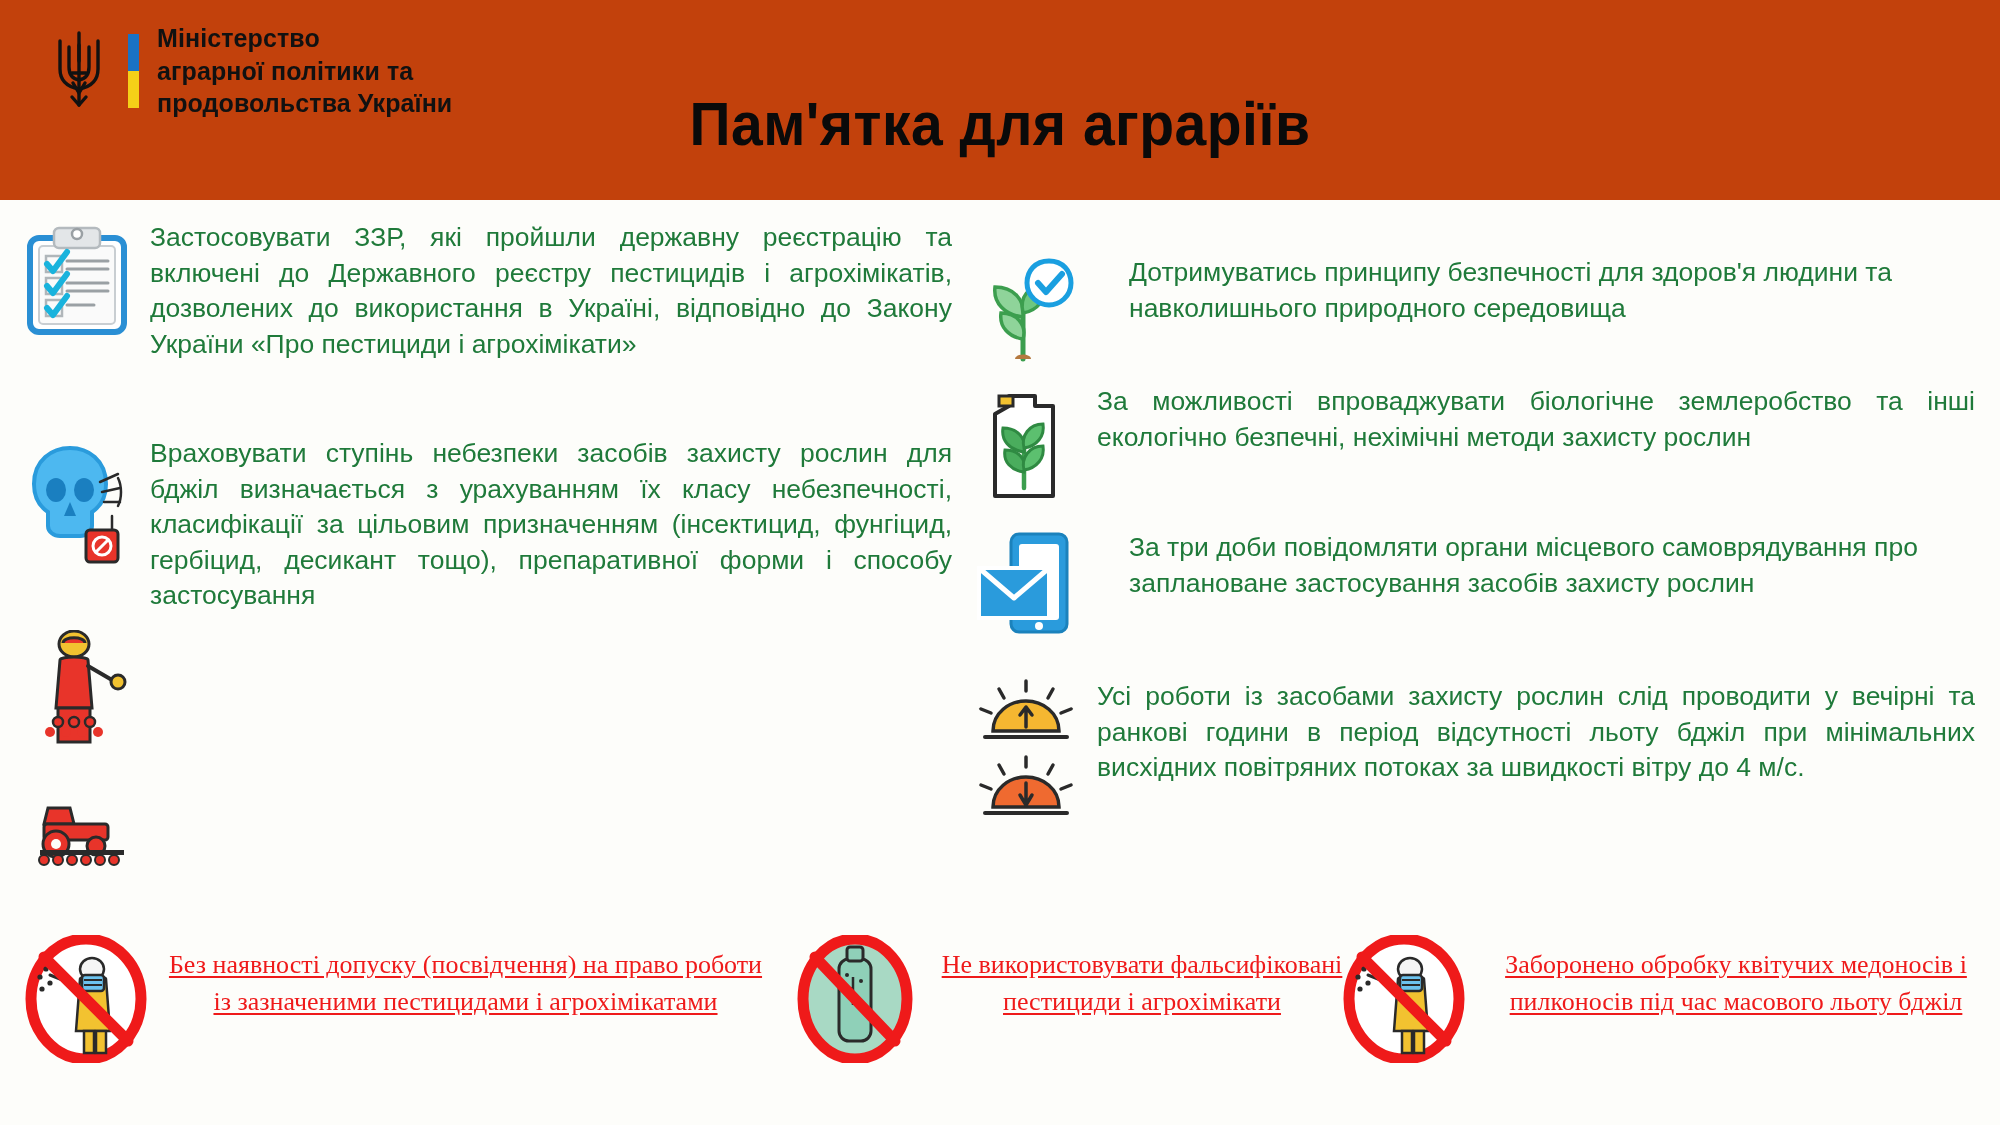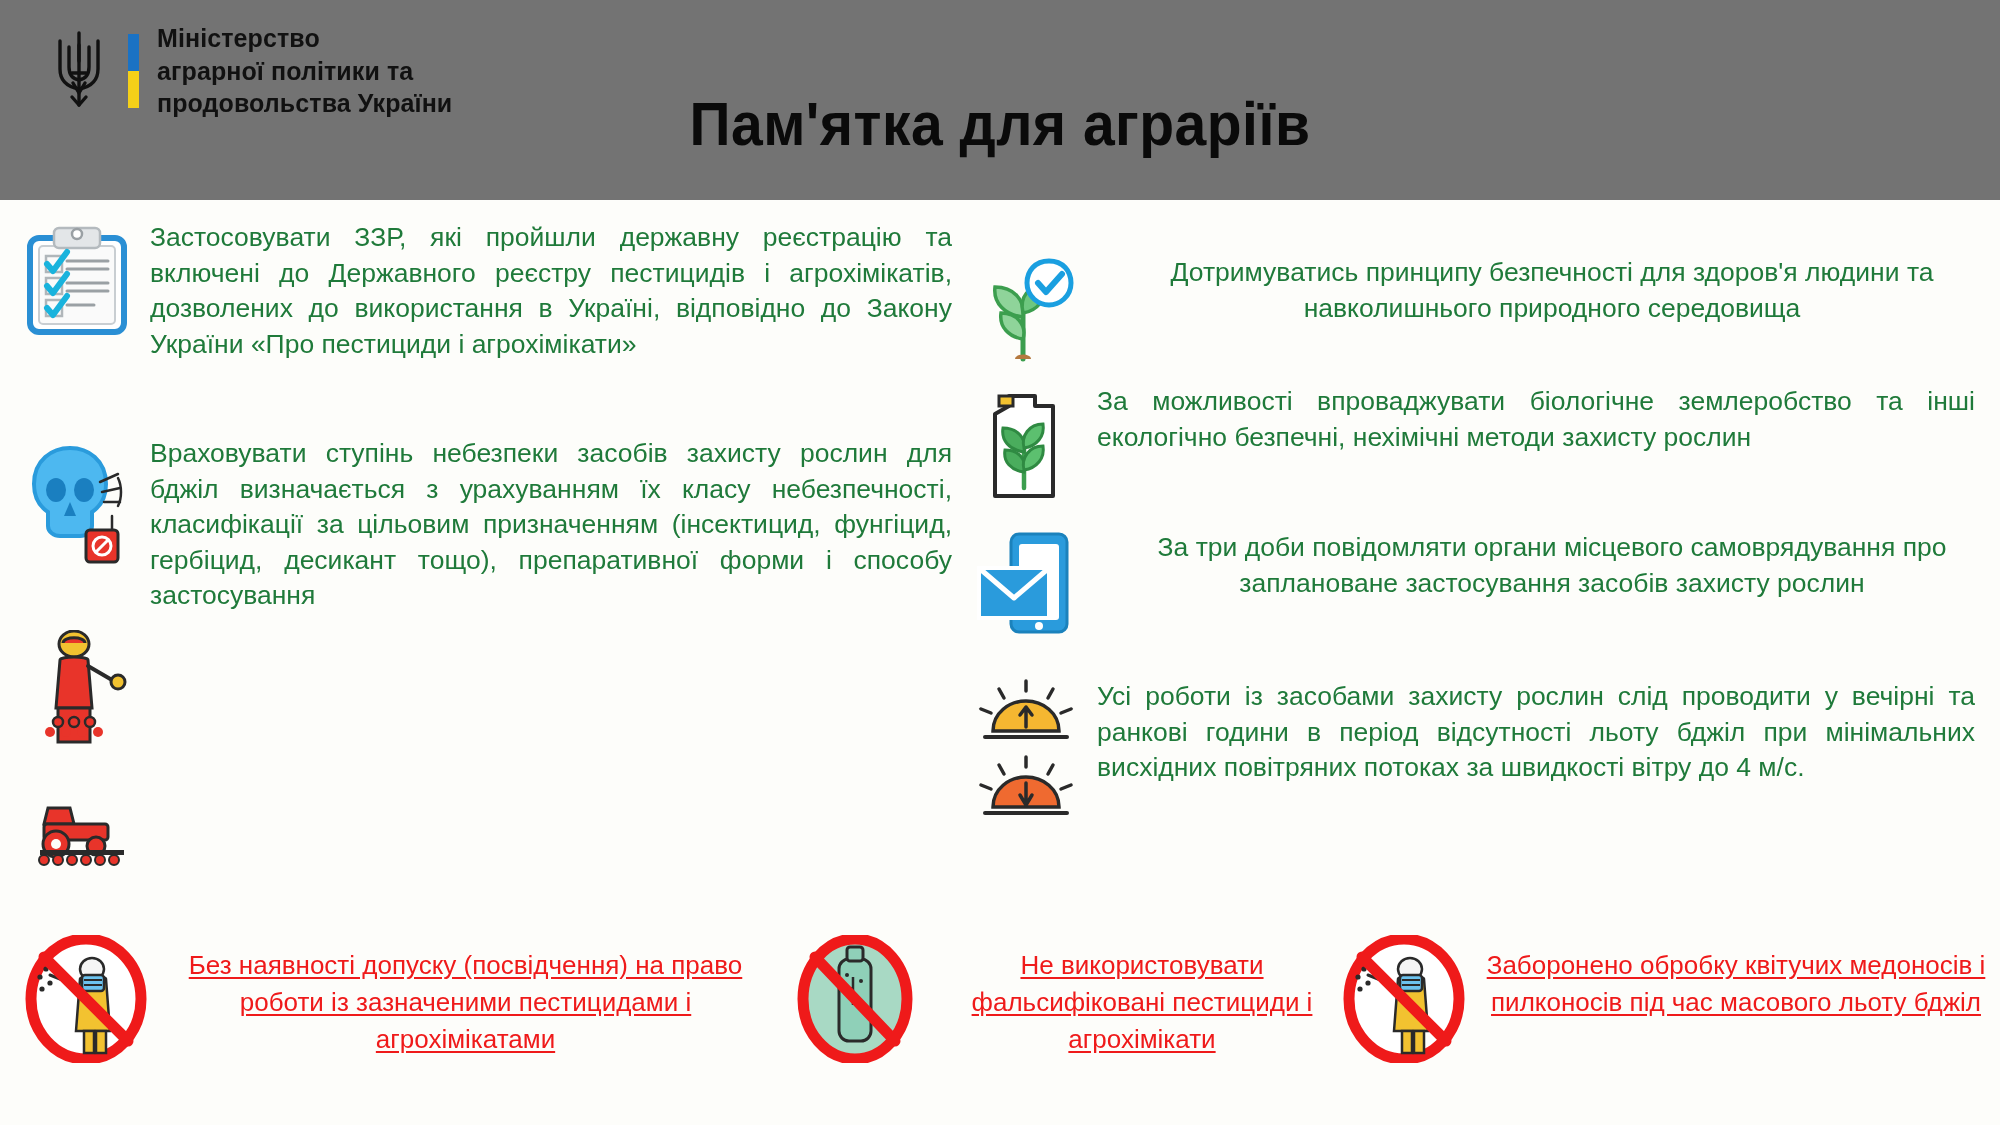--- a/index.html
+++ b/index.html
@@ -17,21 +17,21 @@
     width: 2000px;
     height: 1125px;
     background: #fdfdfa;
   }
 
   
   .header {
     position: relative;
     width: 2000px;
     height: 200px;
-    background: #737373;
+    background: #c2410c;
     display: flex;
     align-items: flex-start;
   }
 
   .logo-block {
     display: flex;
     align-items: center;
     gap: 18px;
     padding: 22px 0 0 48px;
   }
@@ -101,21 +101,21 @@
     justify-content: flex-start;
   }
 
   .txt {
     color: #1f7a3a;
     font-size: 26.5px;
     line-height: 1.34;
     text-align: justify;
     text-justify: inter-word;
   }
-  .txt.left-al { text-align: center; margin-left: 32px; }
+  .txt.left-al { text-align: left; margin-left: 32px; }
 
   
   #left-item-1 { position: absolute; top: 20px;  left: 0;  width: 930px; }
   #left-item-2 { position: absolute; top: 212px; left: 0;  width: 930px; margin-top: 24px; }
   #left-item-3 { position: absolute; top: 430px; left: 8px; width: 922px; }
   #left-item-4 { position: absolute; top: 590px; left: 8px; width: 922px; }
 
   
   #right-item-1 { position: absolute; top: 55px;  left: 0; width: 1000px; }
   #right-item-2 { position: absolute; top: 184px; left: 0; width: 1000px; }
@@ -133,20 +133,21 @@
     width: 2000px;
     height: 185px;
     display: flex;
     align-items: flex-start;
   }
 
   .warn {
     display: flex;
     align-items: flex-start;
     gap: 14px;
+    font-family: Liberation Serif, serif;
   }
 
   .warn-1 { position: absolute; left: 22px;   width: 745px; }
   .warn-2 { position: absolute; left: 795px;  width: 560px; }
   .warn-3 { position: absolute; left: 1340px; width: 650px; }
 
   .warn-text {
     color: #ef1a1a;
     font-size: 26px;
     line-height: 1.42;

